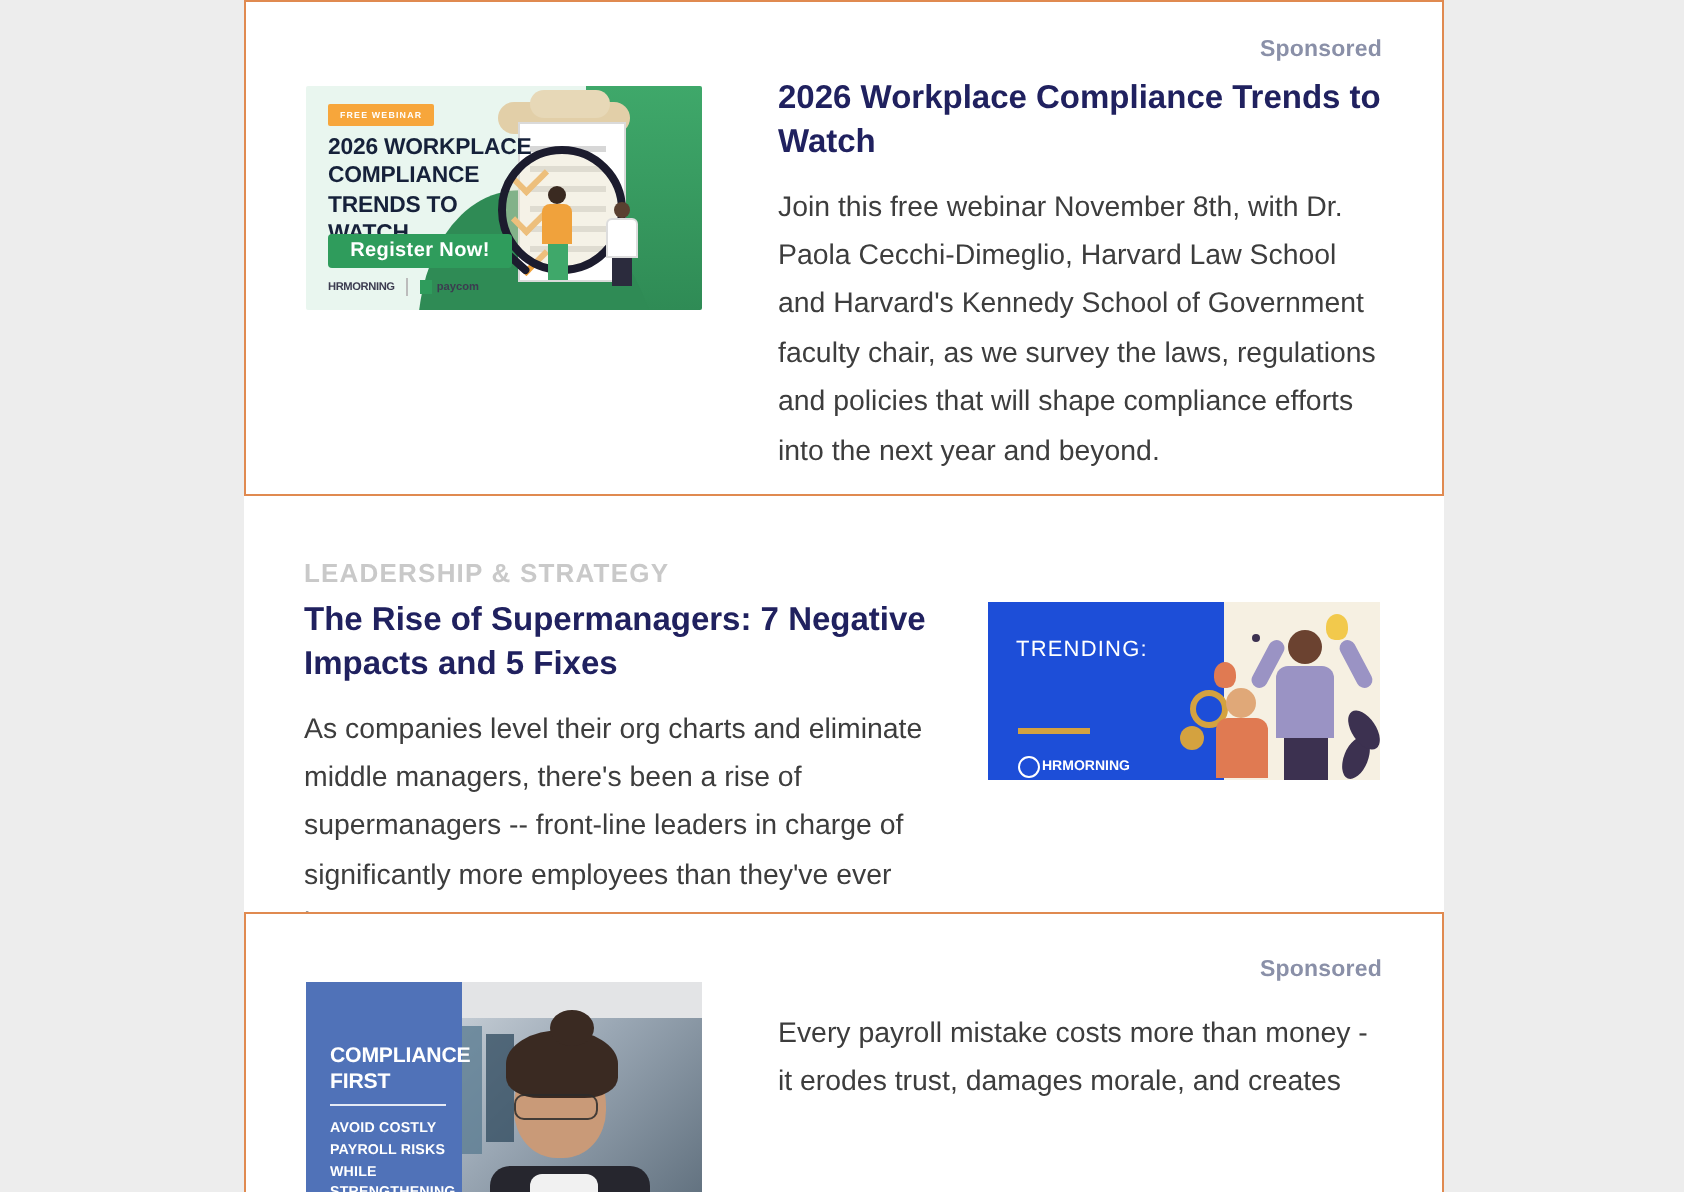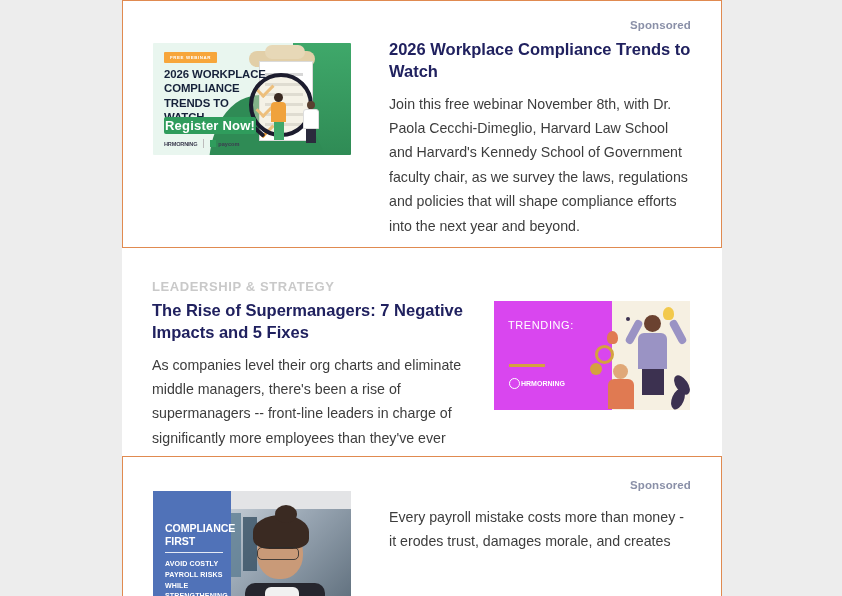--- a/index.html
+++ b/index.html
@@ -164,37 +164,37 @@
     padding: 3px 6px; border-radius: 1px;
   }
   .tw-title {
     position: absolute; left: 11px; top: 24px; width: 104px;
     font-size: 11.4px; font-weight: bold; color: #16213a;
     line-height: 1.26; letter-spacing: -0.1px;
   }
   .tw-btn {
     position: absolute; left: 11px; top: 74px; width: 92px; height: 17px;
     background: #2f9c5c; border-radius: 2px;
-    color: #fff; font-size: 13px; font-weight: bold;
+    color: #fff; font-size: 10px; font-weight: bold;
     display: flex; align-items: center; justify-content: center;
     letter-spacing: 0.2px;
   }
   .tw-logos {
     position: absolute; left: 11px; top: 96px;
     display: flex; align-items: center; gap: 6px;
   }
   .tw-logos .lg1 { font-size: 5.6px; font-weight: bold; color: #3c3c50; letter-spacing: -0.2px; }
   .tw-logos .sep { width: 1px; height: 9px; background: #bcbcbc; }
   .tw-logos .lg2 { font-size: 5.6px; font-weight: bold; color: #3c3c50; display:flex; align-items:center; gap:2px;}
   .tw-logos .lg2 .sq { width: 6px; height: 7px; background: #2f9c5c; }
 
   
   .thumb-purple {
-    width: 196px; height: 109px; position: relative; overflow: hidden;
-    background: #d946ef;
+    width: 196px; height: 89px; position: relative; overflow: hidden;
+    background: #1d4ed8;
   }
   .thumb-purple .tp-right {
     position: absolute; right: 0; top: 0; width: 78px; height: 100%;
     background: #f6f0e2;
   }
   .thumb-purple .tp-trending {
     position: absolute; left: 14px; top: 18px;
     font-size: 11px; color: #ffffff; letter-spacing: 0.6px;
   }
   .thumb-purple .tp-super {

